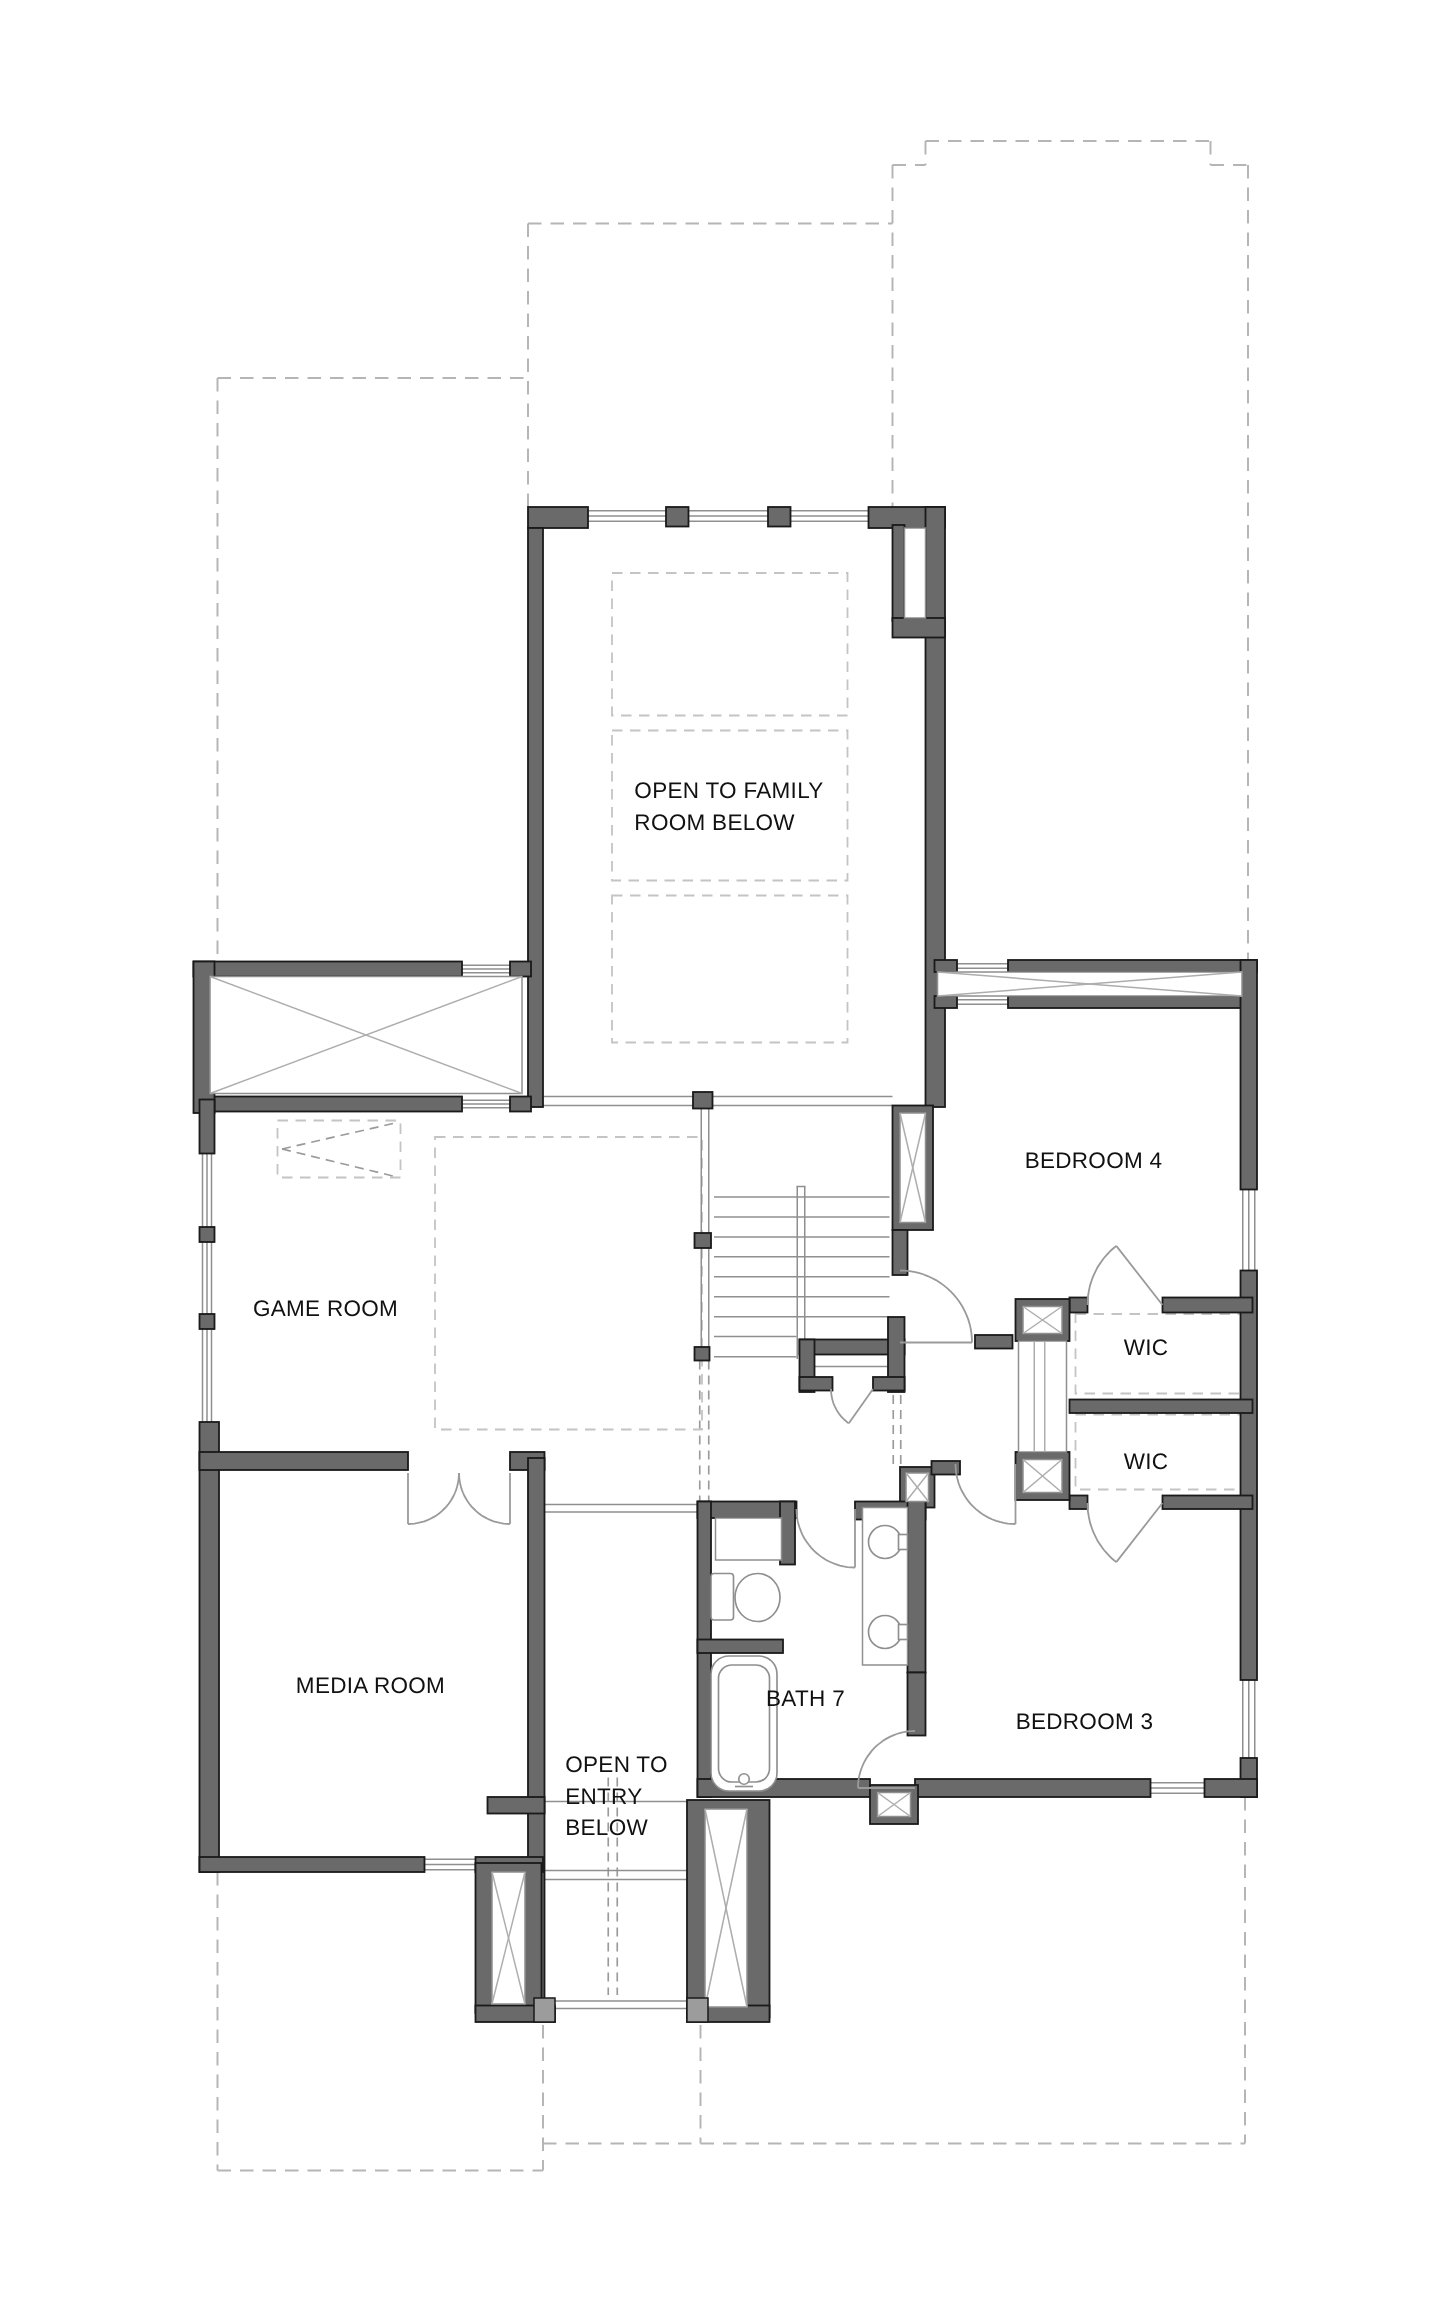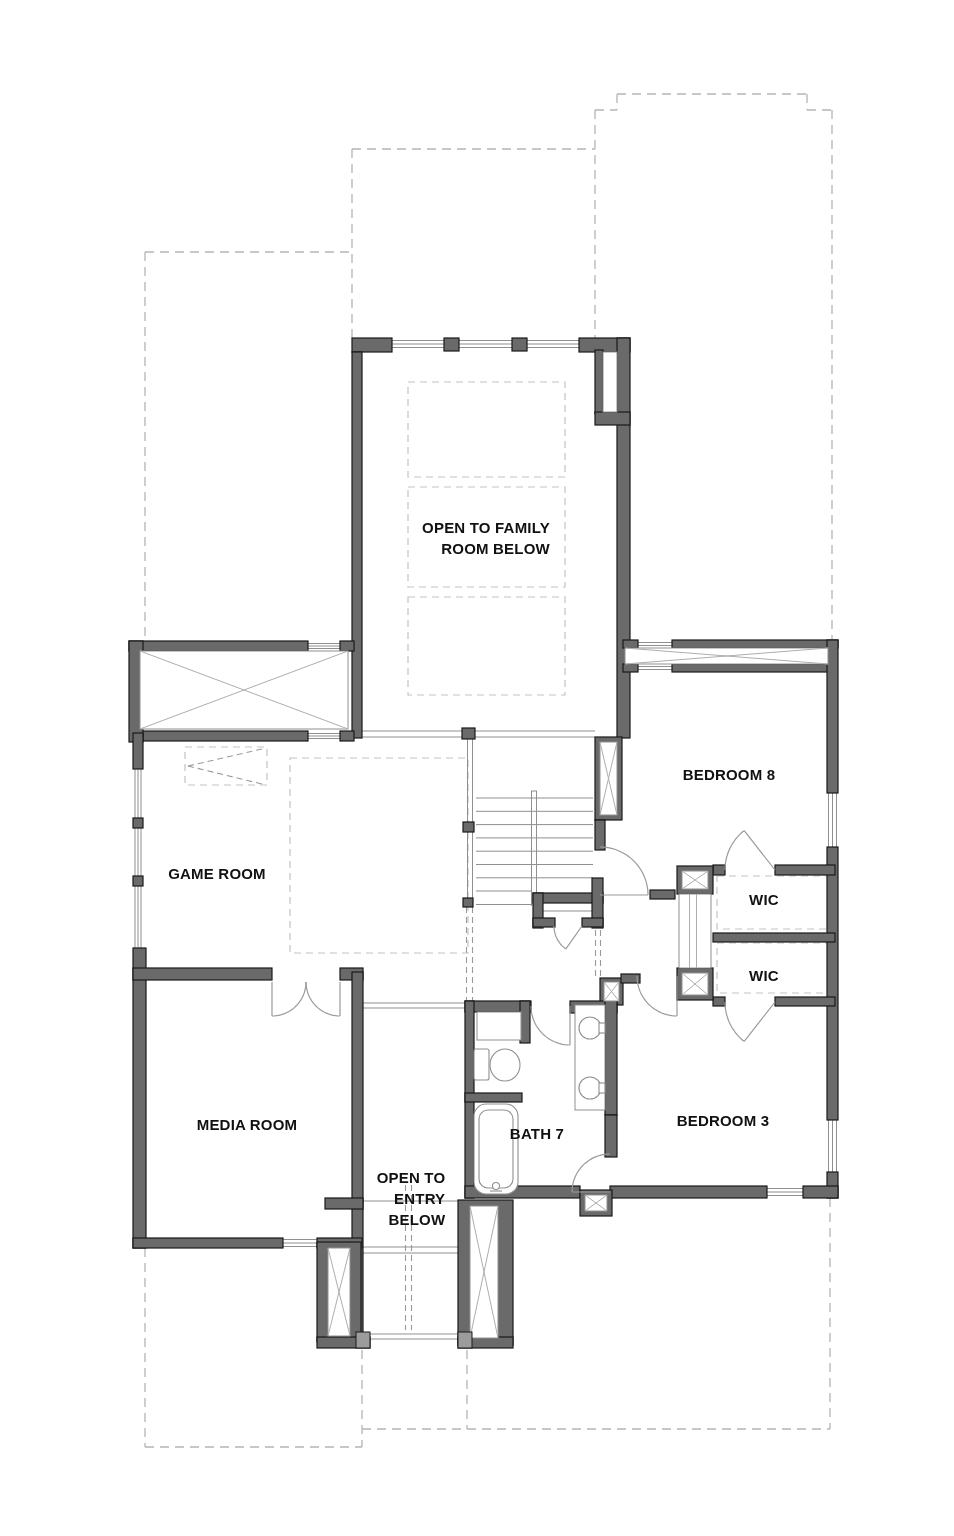--- a/index.html
+++ b/index.html
@@ -15,21 +15,21 @@
   .thin line,.thin rect{stroke:var(--thin);fill:none;stroke-width:1;}
   .whitebox rect{fill:#fff;stroke:var(--thin);stroke-width:1;}
   .xlines line{stroke:var(--xline);stroke-width:1;}
   .dashed path{stroke:var(--dash);stroke-width:1.3;fill:none;stroke-dasharray:9 6;}
   .idash rect{fill:none;stroke:var(--idash);stroke-width:1.2;stroke-dasharray:7 5;}
   .vdash path{fill:none;stroke:#9a9a9a;stroke-width:1.1;stroke-dasharray:6 4;}
   .doors path,.doors line{stroke:var(--door);fill:none;stroke-width:1.2;}
   .fixtures rect,.fixtures ellipse,.fixtures circle,.fixtures line{stroke:var(--thin);fill:#fff;stroke-width:1.1;}
   .sills rect{fill:var(--sill);stroke:var(--walledge);stroke-width:1;}
   .room-label{position:absolute;transform:translate(-50%,-50%);color:var(--text);
-    font-weight:700;font-size:15px;line-height:1.4;text-align:right;white-space:pre-line;
+    font-weight:400;font-size:15px;line-height:1.4;text-align:left;white-space:pre-line;
     letter-spacing:0.2px;}
   .room-label[data-name^="wic"]{font-size:15px;}
 </style>
 </head>
 <body>
 
 <div class="stage" data-name="floor-plan">
   <svg class="plan-svg" data-name="floor-plan-canvas" width="954" height="1536" viewBox="0 0 954 1536" xmlns="http://www.w3.org/2000/svg">
 
     <g class="dashed" data-name="roof-outline-dashed">
@@ -293,22 +293,22 @@
         <path d="M306.0,982.0 L305.9,984.2 L305.7,986.4 L305.3,988.6 L304.8,990.8 L304.2,992.9 L303.4,995.0 L302.5,997.0 L301.4,999.0 L300.3,1000.9 L299.0,1002.7 L297.6,1004.4 L296.0,1006.0 L294.4,1007.6 L292.7,1009.0 L290.9,1010.3 L289.0,1011.4 L287.0,1012.5 L285.0,1013.4 L282.9,1014.2 L280.8,1014.8 L278.6,1015.3 L276.4,1015.7 L274.2,1015.9 L272.0,1016.0" data-name="door-swing-arc"></path>
         <line x1="272" y1="982" x2="272.0" y2="1016.0" data-name="door-leaf"></line>
         <path d="M306.0,982.0 L306.1,984.2 L306.3,986.4 L306.7,988.6 L307.2,990.8 L307.8,992.9 L308.6,995.0 L309.5,997.0 L310.6,999.0 L311.7,1000.9 L313.0,1002.7 L314.4,1004.4 L316.0,1006.0 L317.6,1007.6 L319.3,1009.0 L321.1,1010.3 L323.0,1011.4 L325.0,1012.5 L327.0,1013.4 L329.1,1014.2 L331.2,1014.8 L333.4,1015.3 L335.6,1015.7 L337.8,1015.9 L340.0,1016.0" data-name="door-swing-arc"></path>
         <line x1="340" y1="982" x2="340.0" y2="1016.0" data-name="door-leaf"></line>
       </g>
   </svg>
 
   <div class="room-label" data-name="open-to-family-room-label" style="left: 486px; top: 538px;">OPEN TO FAMILY
 ROOM BELOW</div>
   <div class="room-label" data-name="game-room-label" style="left: 217px; top: 873px;">GAME ROOM</div>
-  <div class="room-label" data-name="bedroom-4-label" style="left: 729px; top: 774px;">BEDROOM 8</div>
+  <div class="room-label" data-name="bedroom-4-label" style="left: 729px; top: 774px;">BEDROOM 4</div>
   <div class="room-label" data-name="wic-upper-label" style="left: 764px; top: 899px;">WIC</div>
   <div class="room-label" data-name="wic-lower-label" style="left: 764px; top: 975px;">WIC</div>
   <div class="room-label" data-name="media-room-label" style="left: 247px; top: 1124px;">MEDIA ROOM</div>
   <div class="room-label" data-name="open-to-entry-label" style="left: 411px; top: 1198px;">OPEN TO
 ENTRY
 BELOW</div>
   <div class="room-label" data-name="bath-3-label" style="left: 537px; top: 1133px;">BATH 7</div>
-  <div class="room-label" data-name="bedroom-3-label" style="left: 723px; top: 1120px;">BEDROOM 3</div>
+  <div class="room-label" data-name="bedroom-3-label" style="left: 723px; top: 1148px;">BEDROOM 3</div>
 </div>
 
 </body></html>

